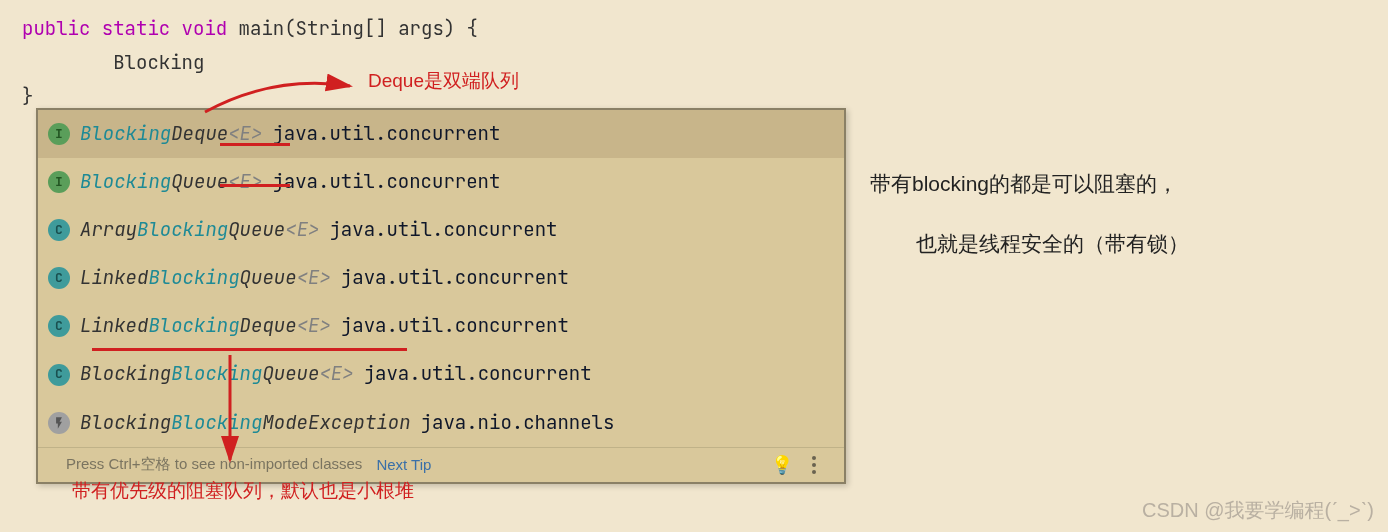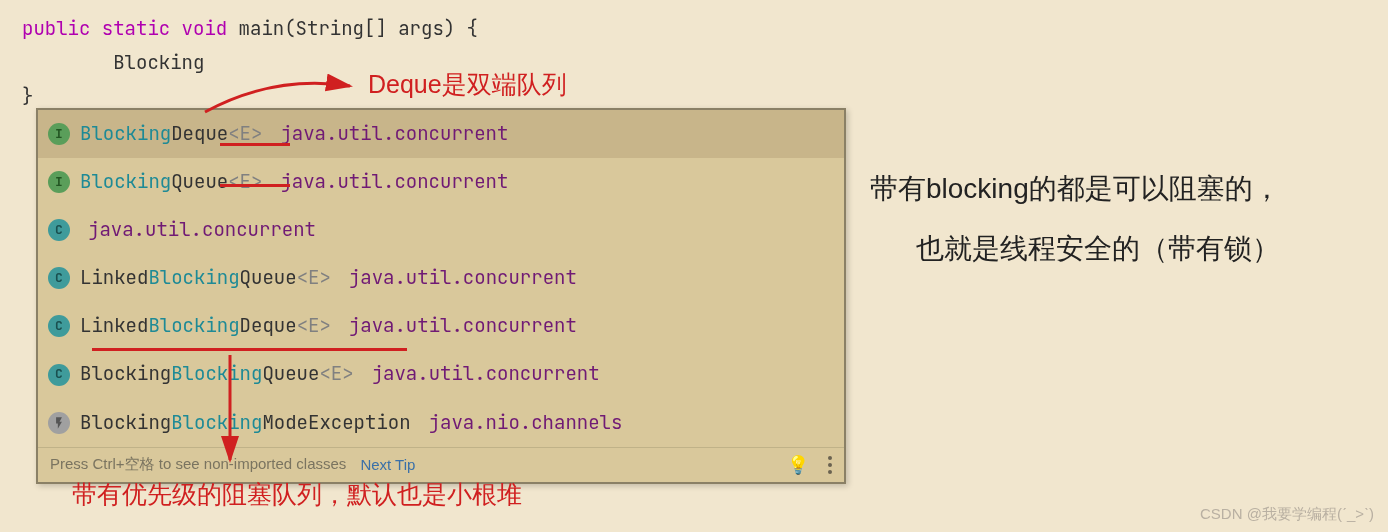--- a/index.html
+++ b/index.html
@@ -46,46 +46,46 @@
     justify-content: center;
     font-size: 13px;
     font-weight: bold;
     color: #fff;
     flex-shrink: 0;
   }
   .badge.i { background: #5a9e5a; color: #225522; }
   .badge.c { background: #3f9b9b; color: #1a5050; }
   .badge.l { background: #a0a0a0; color: #fff; }
   .badge.l svg { width: 14px; height: 14px; }
-  .item-name { color: #333; }
+  .item-name { color: #333; font-style: italic; }
   .item-name .hl { color: #1e8a96; }
   .generic { color: #808080; }
-  .pkg { color: #701a75; margin-left: 8px; }
+  .pkg { color: #0f172a; }
   .popup-footer {
     display: flex;
     align-items: center;
     justify-content: space-between;
-    padding: 6px 12px;
+    padding: 6px 28px;
     font-size: 15px;
     color: #7a7460;
     background: #d9c89b;
     border-top: 1px solid rgba(120,110,80,0.25);
     font-family: sans-serif;
   }
   .footer-left { display:flex; align-items:center; gap:6px;}
   .next-tip { color: #3a70a8; margin-left: 8px; }
   .footer-right { display:flex; align-items:center; gap:18px; }
   .bulb { color: #e8b400; font-size:18px; }
   .dots { display:flex; flex-direction:column; gap:3px; }
   .dots span { width:4px; height:4px; background:#6a6250; border-radius:50%; display:block;}
   .ann { position:absolute; font-family: "Microsoft YaHei", sans-serif; }
-  .ann.red { color: #d02020; font-size: 25px; }
-  .ann.black { color: #222; font-size: 28px; }
+  .ann.red { color: #d02020; font-size: 19px; }
+  .ann.black { color: #222; font-size: 21px; }
   .underline-red { position:absolute; height:3px; background:#d02020; }
-  .watermark { position:absolute; right:14px; bottom:8px; color:#b9b0a2; font-size:15px; font-family: "Microsoft YaHei", sans-serif;}
+  .watermark { position:absolute; right:14px; bottom:8px; color:#b9b0a2; font-size:20px; font-family: "Microsoft YaHei", sans-serif;}
   svg.arrow { position:absolute; overflow:visible; }
 </style>
 </head>
 <body>
 
 <div class="editor">
   <div class="code-line"><span class="kw">public static void </span><span>main</span><span>(String[] args) {</span></div>
   <div class="code-line"><span>        Blocking</span></div>
   <div class="code-line"><span>}</span></div>
 </div>
@@ -97,20 +97,21 @@
         <span class="item-name"><span class="hl">Blocking</span><span>Deque</span><span class="generic">&lt;E&gt;</span></span>
         <span class="pkg">java.util.concurrent</span>
       </div>
       <div class="popup-row">
         <span class="badge i">I</span>
         <span class="item-name"><span class="hl">Blocking</span><span>Queue</span><span class="generic">&lt;E&gt;</span></span>
         <span class="pkg">java.util.concurrent</span>
       </div>
       <div class="popup-row">
         <span class="badge c">C</span>
+        <span class="item-name"><span>Array</span><span class="hl">Blocking</span><span>Queue</span><span class="generic">&lt;E&gt;</span></span>
         <span class="pkg">java.util.concurrent</span>
       </div>
       <div class="popup-row">
         <span class="badge c">C</span>
         <span class="item-name"><span>Linked</span><span class="hl">Blocking</span><span>Queue</span><span class="generic">&lt;E&gt;</span></span>
         <span class="pkg">java.util.concurrent</span>
       </div>
       <div class="popup-row">
         <span class="badge c">C</span>
         <span class="item-name"><span>Linked</span><span class="hl">Blocking</span><span>Deque</span><span class="generic">&lt;E&gt;</span></span>

